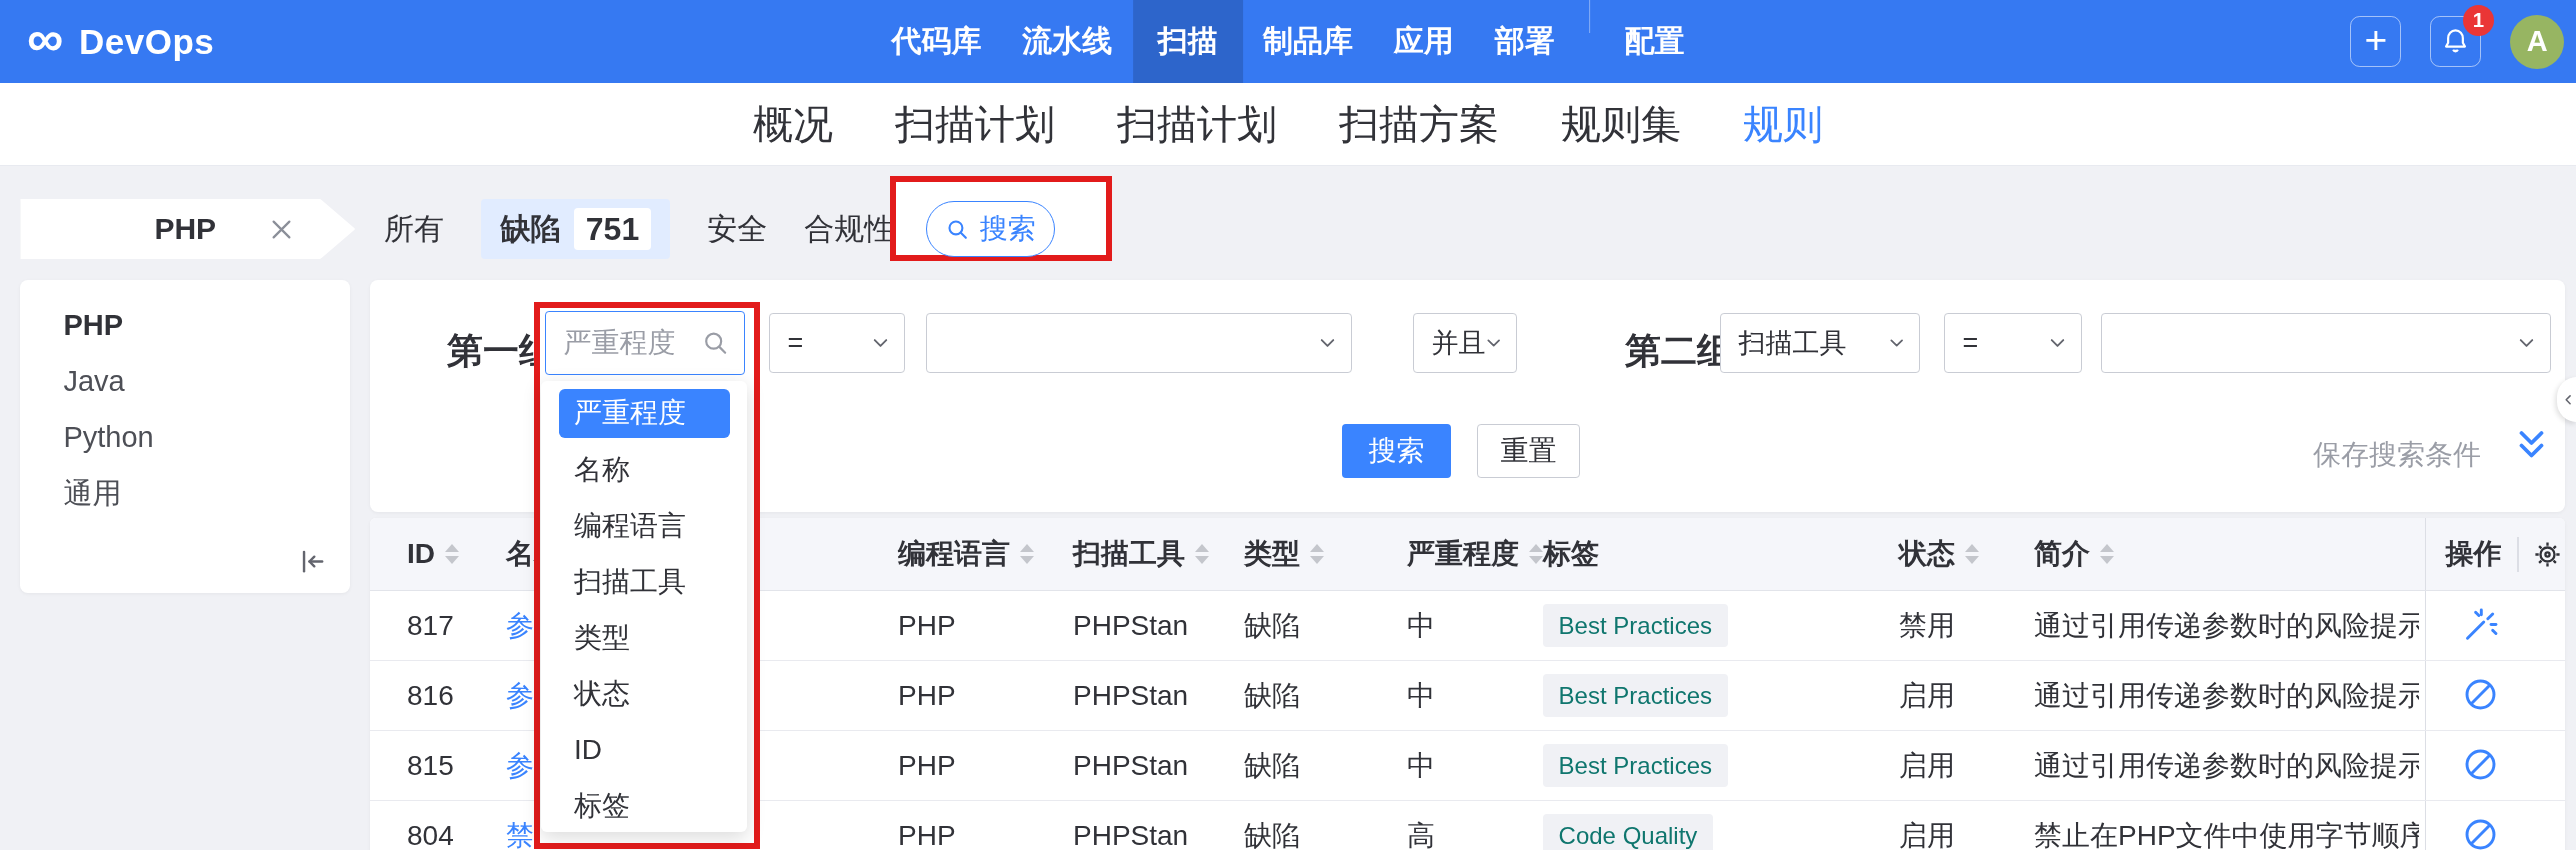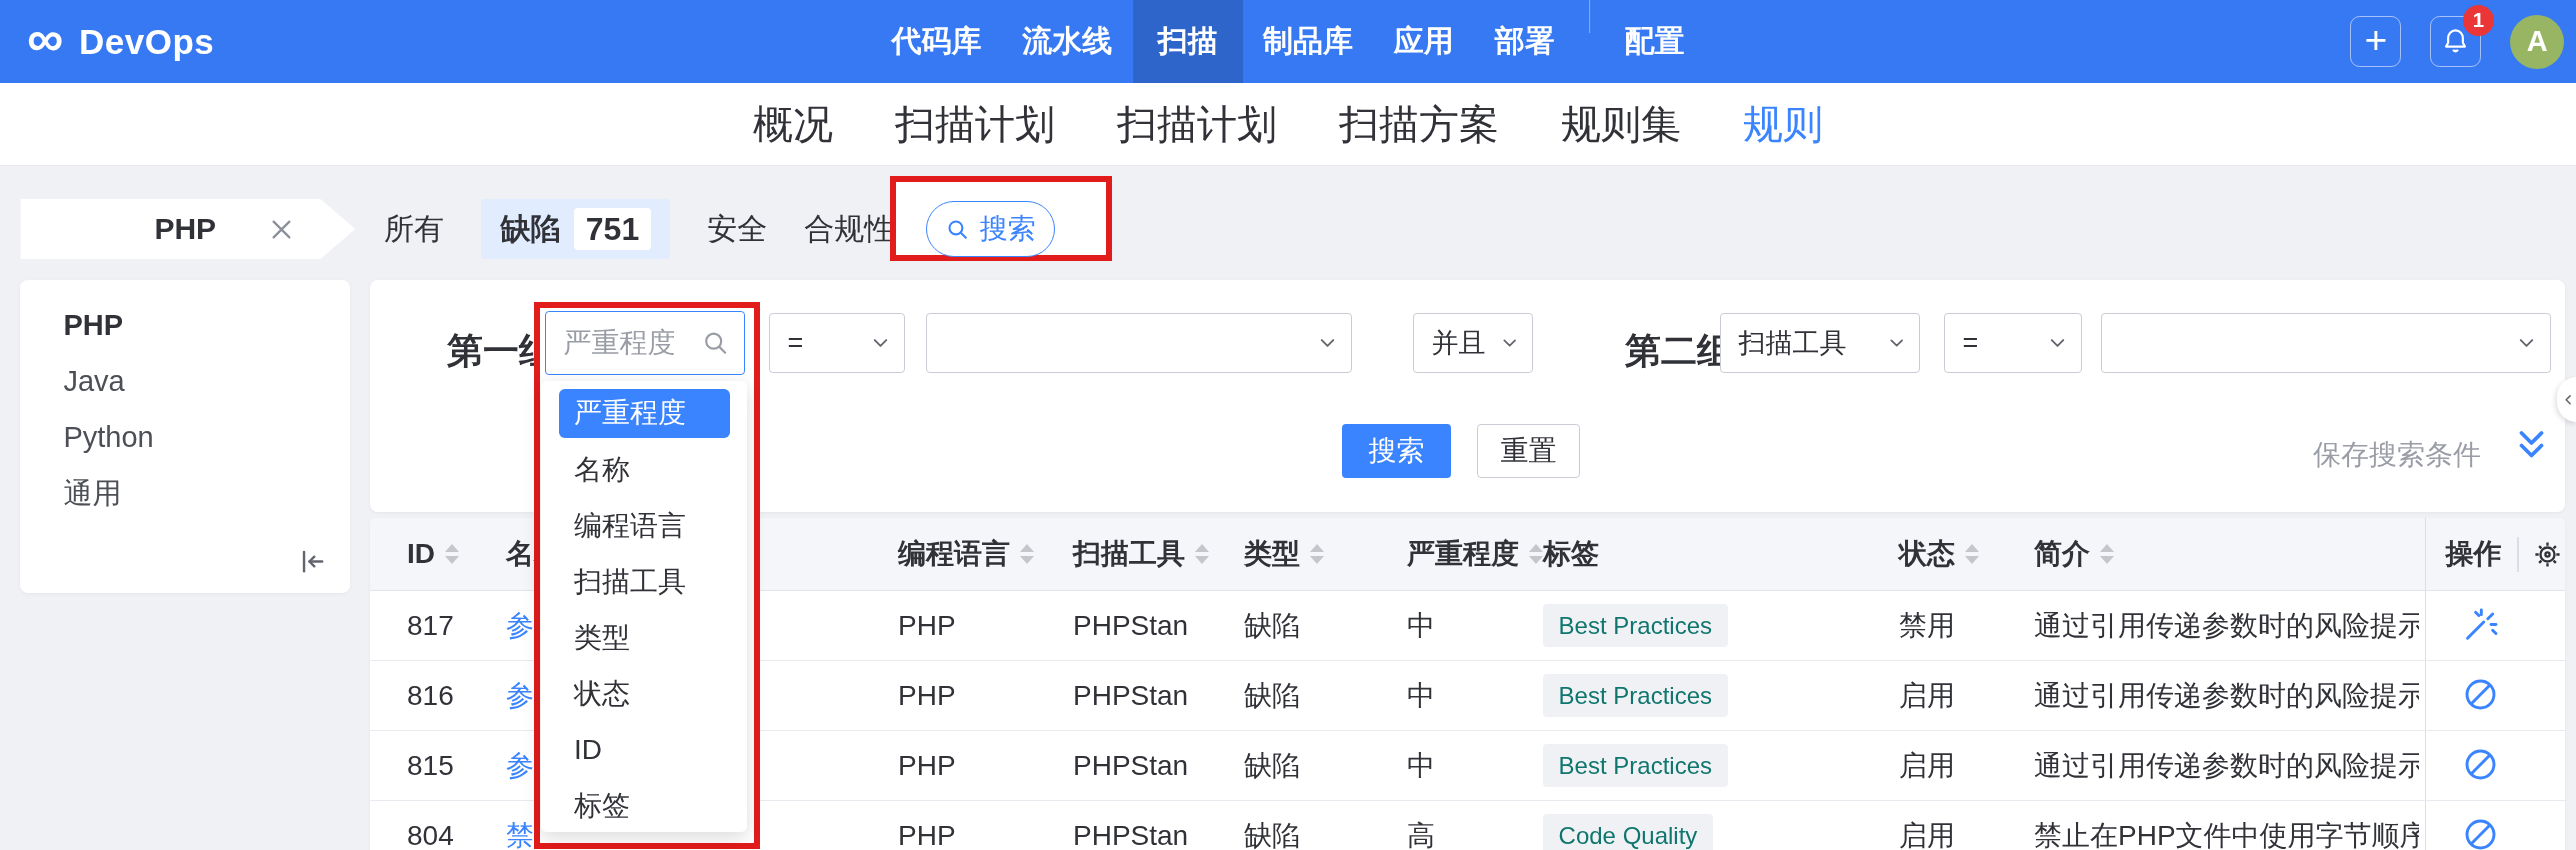--- a/index.html
+++ b/index.html
@@ -194,21 +194,21 @@
         </svg>
       </span>
   </div>
   <div class="ctrl" style="left:926px; width:426px;">
     <span class="chev">
         <svg viewBox="0 0 24 24" width="23" height="23" fill="none" stroke="#63656E" stroke-width="2" stroke-linecap="round" stroke-linejoin="round">
           <path d="M6 9l6 6 6-6"></path>
         </svg>
       </span>
   </div>
-  <div class="ctrl" style="left:1413px; width:120px;">
+  <div class="ctrl" style="left:1413px; width:104px;">
     <span class="val">并且</span>
     <span class="chev">
         <svg viewBox="0 0 24 24" width="21.4" height="21.4" fill="none" stroke="#63656E" stroke-width="2" stroke-linecap="round" stroke-linejoin="round">
           <path d="M6 9l6 6 6-6"></path>
         </svg>
       </span>
   </div>
   <span class="grp-label" style="left:1625px;">第二组</span>
   <div class="ctrl" style="left:1720px; width:200px;">
     <span class="val">扫描工具</span>

